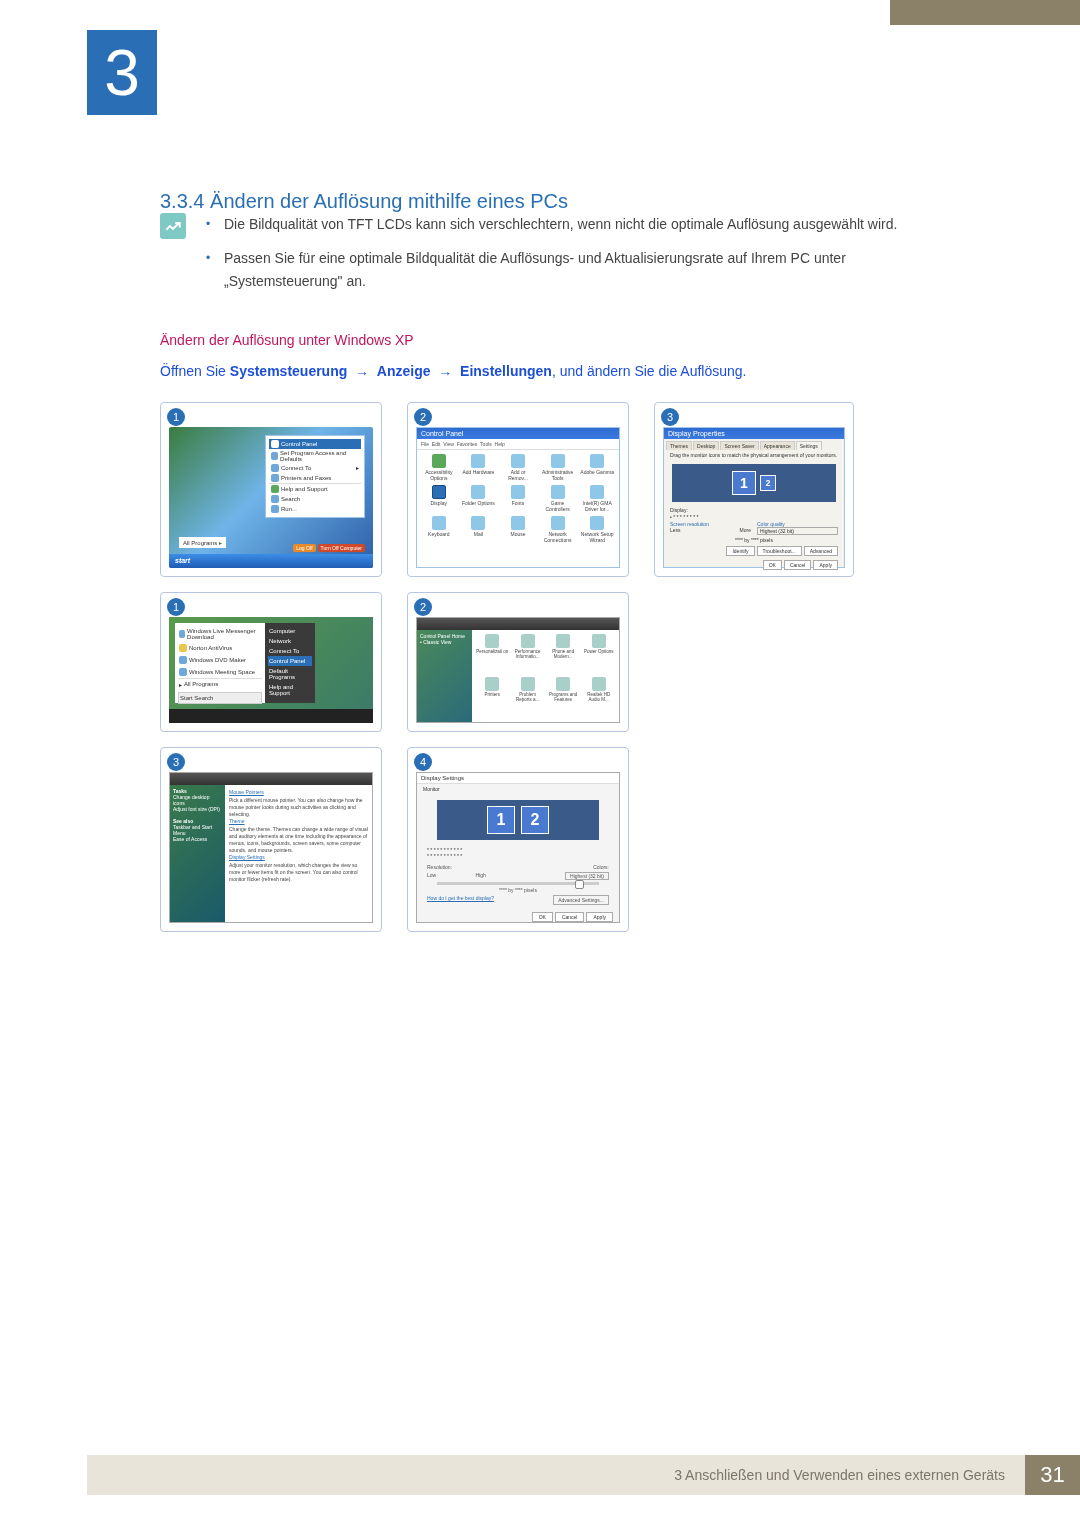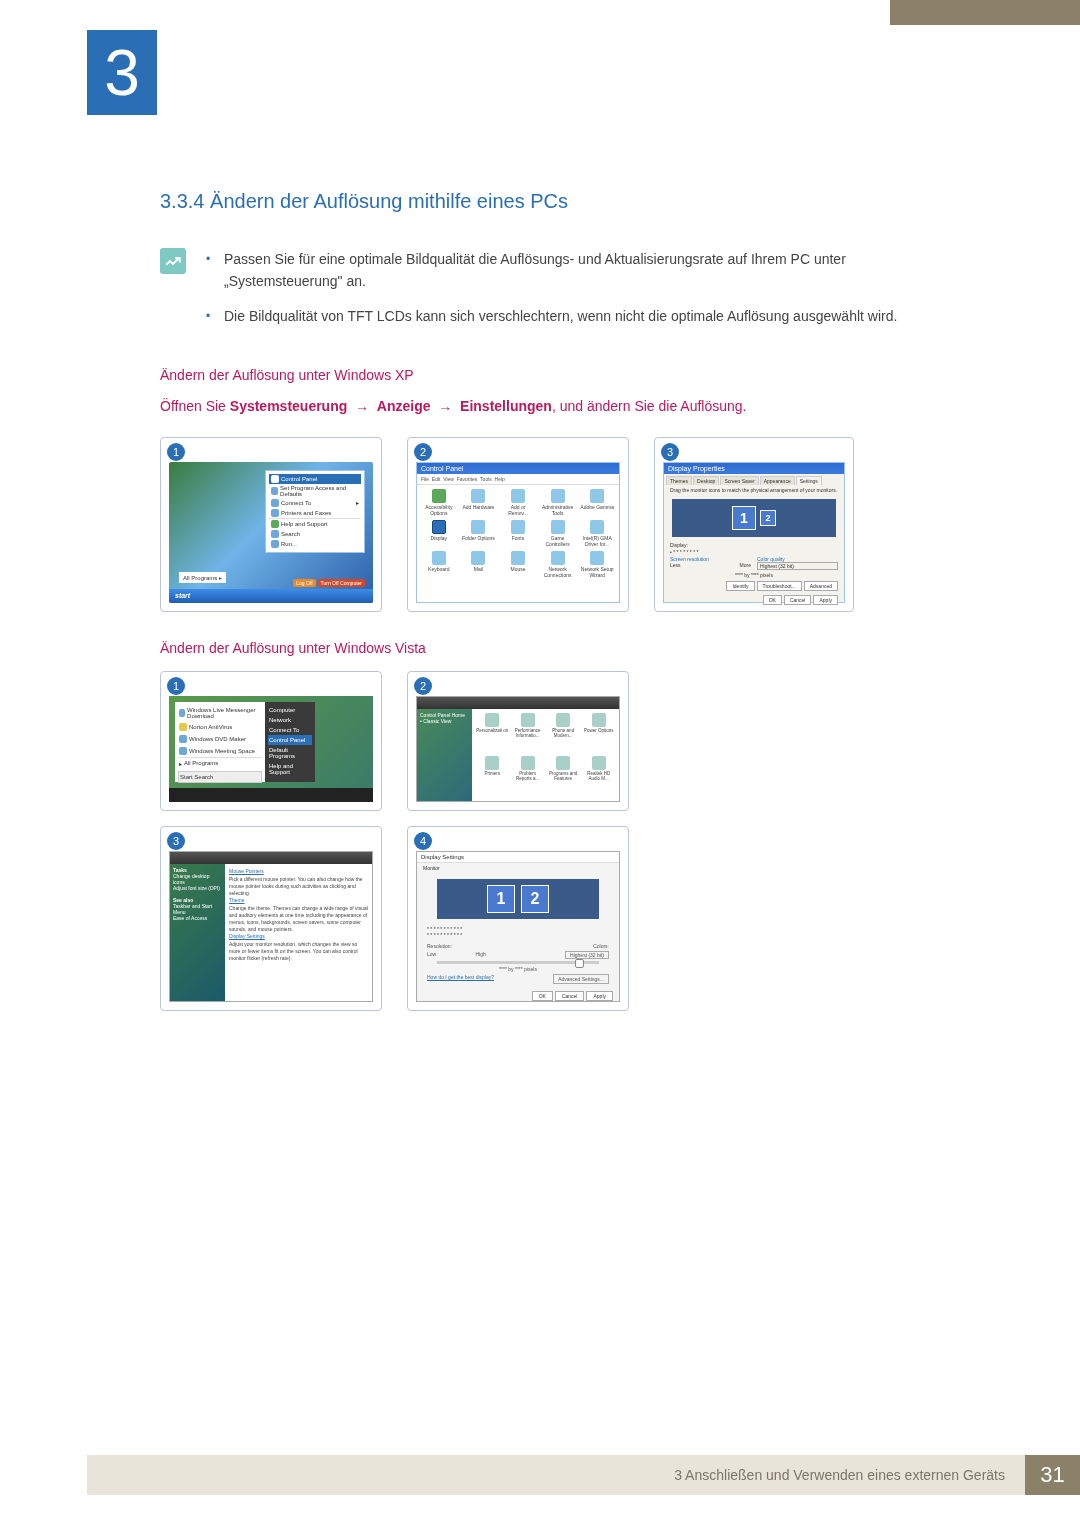--- a/index.html
+++ b/index.html
@@ -2,29 +2,29 @@
 <html><head>
 <meta charset="utf-8">
 <style>
   * { margin: 0; padding: 0; box-sizing: border-box; }
   body { font-family: Arial, Helvetica, sans-serif; width: 1080px; background: #fff; }
   .page { position: relative; width: 1080px; min-height: 1527px; }
   .top-bar { position: absolute; right: 0; top: 0; width: 190px; height: 25px; background: #8a8168; }
   .chapter-badge { position: absolute; left: 87px; top: 30px; width: 70px; height: 85px; background: #2a6fb5; color: #fff; font-size: 64px; font-weight: 300; display: flex; align-items: center; justify-content: center; }
   .chapter-title { position: absolute; left: 195px; top: 40px; color: #2a6fb5; font-size: 30px; font-weight: 400; line-height: 1.1; max-width: 760px; }
   .content { position: absolute; left: 160px; top: 190px; width: 780px; color: #333; }
-  .section-heading { color: #2a6fb5; font-size: 20px; font-weight: 400; margin-bottom: 35px; }
+  .section-heading { color: #2a6fb5; font-size: 20px; font-weight: 400; }
   .note-row { display: flex; align-items: flex-start; gap: 20px; margin-bottom: 10px; }
   .note-icon { width: 26px; height: 26px; background: #7fc9c4; border-radius: 3px; display: flex; align-items: center; justify-content: center; color: #fff; font-size: 14px; flex-shrink:0;}
   .note-icon svg { width: 18px; height: 18px; }
   .bullet-list { list-style: none; font-size: 14px; line-height: 1.6; color: #444; }
   .bullet-list li { margin-bottom: 12px; position: relative; padding-left: 18px; }
   .bullet-list li::before { content: "•"; position: absolute; left: 0; color: #2a6fb5; font-size: 12px; top: 2px;}
   .sub-heading { font-size: 14px; color: #be185d; margin: 28px 0 12px 0; }
-  .body-text { font-size: 14px; color: #be185d; line-height: 1.7; margin-bottom: 18px; }
+  .body-text { font-size: 14px; color: #1d4ed8; line-height: 1.7; margin-bottom: 18px; }
   .body-text strong { font-weight: bold; }
   .arrow { font-family: sans-serif; font-weight: bold; }
   .screenshot-row { display: flex; gap: 25px; margin: 15px 0 10px 0; flex-wrap: wrap; }
   .screenshot-cell { border: 1px solid #b8c5e0; border-radius: 4px; padding: 8px; position: relative; background: #fff; }
   .screenshot-cell.wide { width: 222px; height: 175px; }
   .screenshot-cell.small { width: 200px; height: 175px; }
   .num-badge { position: absolute; left: 6px; top: 5px; width: 18px; height: 18px; background: #2a6fb5; color: #fff; border-radius: 50%; font-size: 11px; display: flex; align-items: center; justify-content: center; z-index: 2;}
   .fake-xp { position: absolute; inset: 24px 8px 8px 8px; background: linear-gradient(135deg, #3a7c3e 0%, #6fb4e8 45%, #2b5da8 100%); border-radius: 2px; overflow: hidden;}
   .fake-xp-menu { position: absolute; right: 8px; top: 8px; width: 100px; background: #fff; border: 1px solid #9ec5e8; font-size: 6px; padding: 3px; color:#333;}
   .fake-xp-menu div { padding: 1px 2px; display:flex; align-items:center; gap:2px;}
@@ -97,22 +97,22 @@
       <span>Ändern der Auflösung mithilfe eines PCs</span>
     </h2>
 
     <div class="note-row">
       <div class="note-icon">
         <svg viewBox="0 0 24 24" fill="none" stroke="#fff" stroke-width="2.5">
             <path d="M3 17l5-5 4 4 8-8M15 8h6v6"></path>
           </svg>
       </div>
       <ul class="bullet-list">
+        <li>Die Bildqualität von TFT LCDs kann sich verschlechtern, wenn nicht die optimale Auflösung ausgewählt wird.</li>
         <li>Passen Sie für eine optimale Bildqualität die Auflösungs- und Aktualisierungsrate auf Ihrem PC unter „Systemsteuerung" an.</li>
-        <li>Die Bildqualität von TFT LCDs kann sich verschlechtern, wenn nicht die optimale Auflösung ausgewählt wird.</li>
       </ul>
     </div>
 
     <p class="sub-heading">Ändern der Auflösung unter Windows XP</p>
     <p class="body-text">
       <span>Öffnen Sie </span><strong>Systemsteuerung</strong>
       &nbsp;<span class="arrow">→</span>&nbsp;
       <strong>Anzeige</strong>
       &nbsp;<span class="arrow">→</span>&nbsp;
       <strong>Einstellungen</strong><span>, und ändern Sie die Auflösung.</span>
@@ -255,21 +255,20 @@
                 </div></div>
             <div style="flex:1;"><span style="color:#2a6fb5;">Color quality</span><div style="border:1px solid #aaa;padding:0 2px;">Highest (32 bit)</div></div>
           </div>
           <div style="padding:1px 6px;font-size:5px;text-align:center;">**** by **** pixels</div>
           <div class="btns"><span>Identify</span><span>Troubleshoot...</span><span>Advanced</span></div>
           <div class="btns"><span>OK</span><span>Cancel</span><span>Apply</span></div>
         </div>
       </div>
     </div>
 
-    <p class="sub-heading">Ändern der Auflösung unter Windows Vista</p>
 
     <div class="screenshot-row">
       <div class="screenshot-cell wide" style="height:140px;">
         <div class="num-badge">1</div>
         <div class="fake-vista">
           <div class="fake-vista-menu">
             <div class="vm-left">
               <div>
                   <span class="mini-ic"></span>
                   <span>Windows Live Messenger Download</span>

